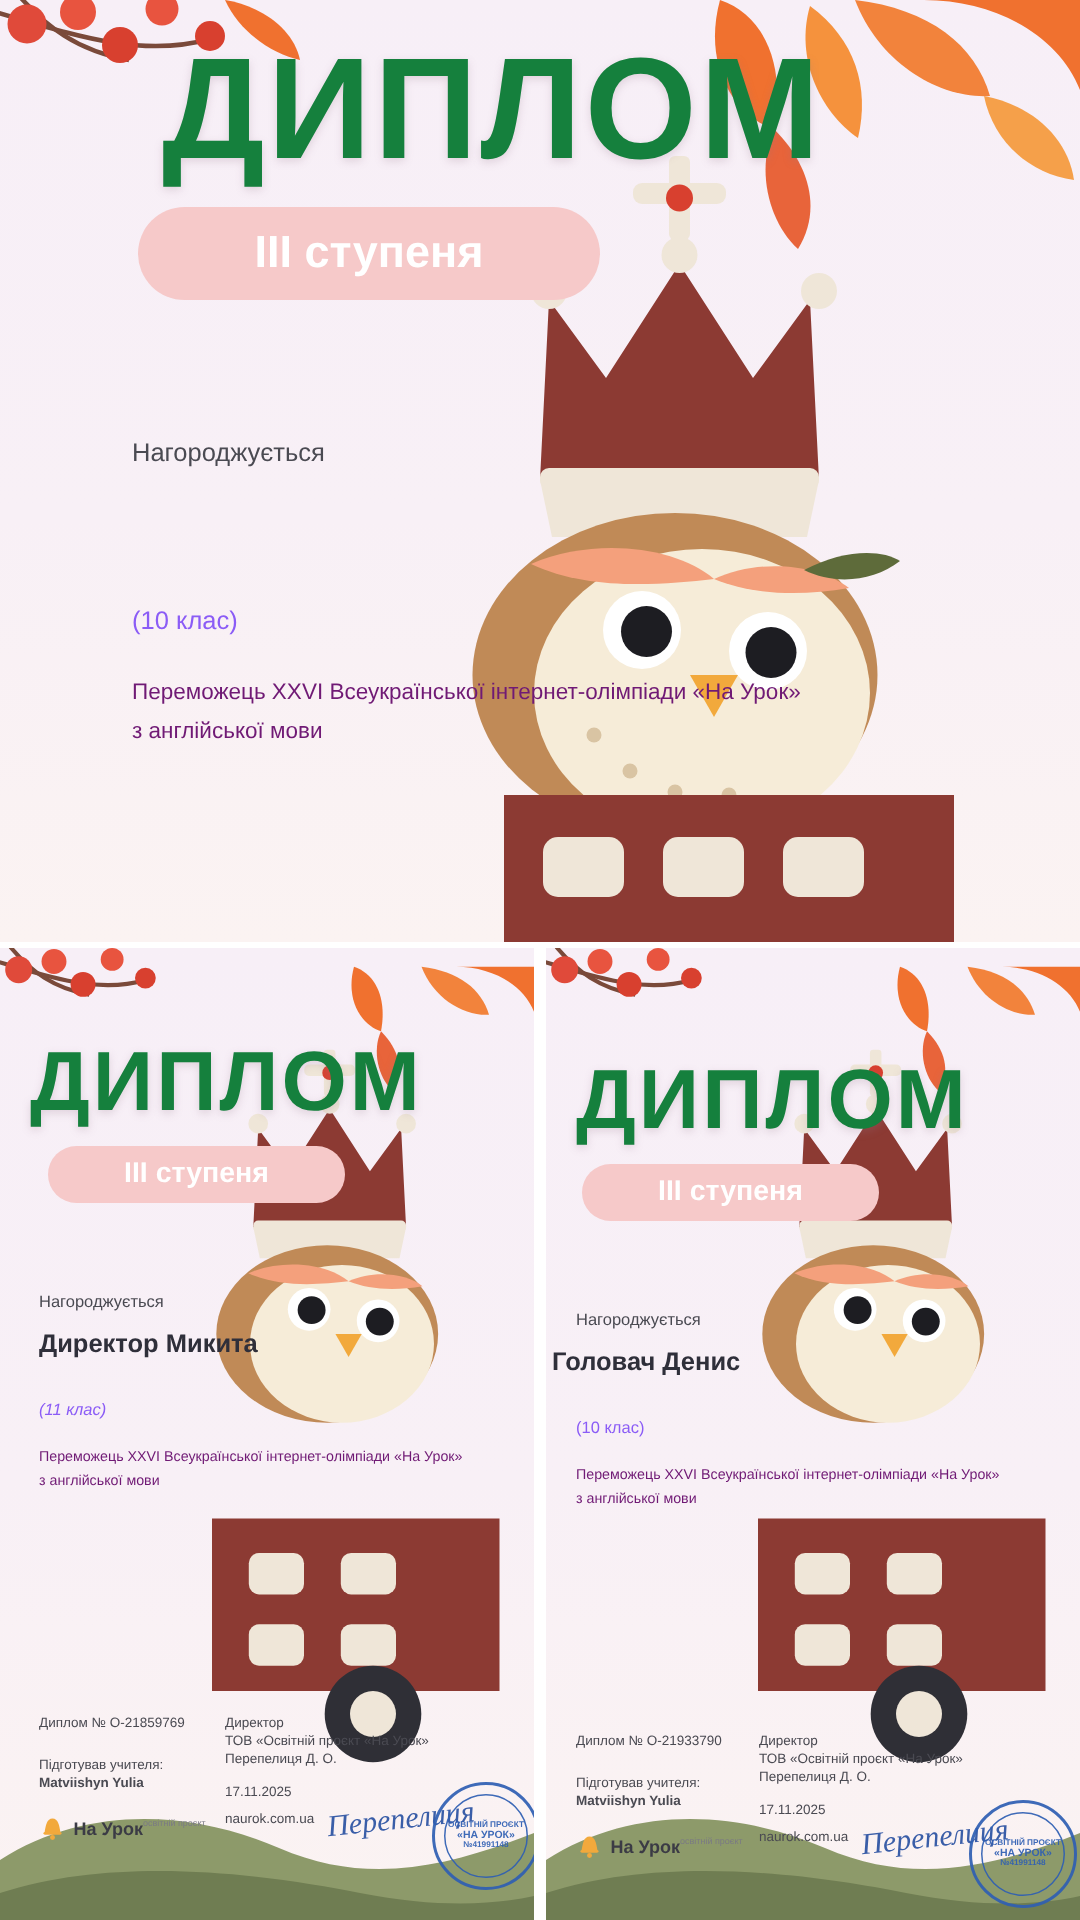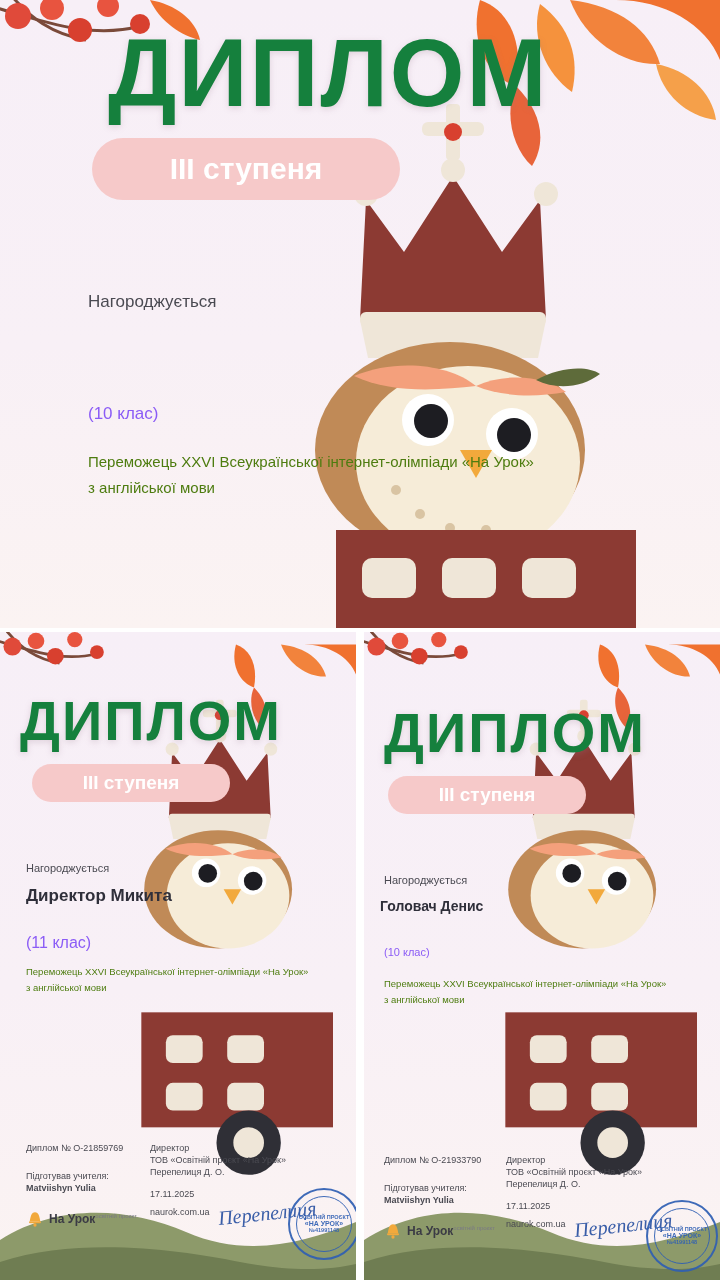--- a/index.html
+++ b/index.html
@@ -77,21 +77,21 @@
     font-weight: bold;
     white-space: nowrap;
   }
   .grade {
     position: absolute;
     color: #8b5cf6;
     white-space: nowrap;
   }
   .achievement {
     position: absolute;
-    color: #4d7c0f;
+    color: #701a75;
     line-height: 1.35;
   }
 
   .footer-block {
     position: absolute;
     color: #4a4a52;
     line-height: 1.45;
   }
 
   
@@ -299,21 +299,21 @@
     </svg>
 
     <div class="diploma-title" style="left:20px; top:56px; font-size:56px;">ДИПЛОМ</div>
 
     <div class="degree-pill" style="left:32px; top:132px; width:198px; height:38px; font-size:19px;">III ступеня</div>
 
     <div class="awarded-label" style="left:26px; top:230px; font-size:11px;">Нагороджується</div>
 
     <div class="recipient-name" style="left:26px; top:254px; font-size:17px;">Директор Микита</div>
 
-    <div class="grade" style="left:26px; top:302px; font-size:16px;">(11 клас)</div>
+    <div class="grade" style="left:26px; top:302px; font-size:11px;font-style:italic;">(11 клас)</div>
 
     <div class="achievement" style="left:26px; top:334px; font-size:9.5px;">Переможець XXVI Всеукраїнської інтернет-олімпіади «На Урок»</div>
     <div class="achievement" style="left:26px; top:350px; font-size:9.5px;">з англійської мови</div>
 
     <div class="footer-block" style="left:26px; top:510px; font-size:9px;">Диплом № О-21859769</div>
     <div class="footer-block" style="left:26px; top:538px; font-size:9px;">Підготував учителя:</div>
     <div class="footer-block strong" style="left:26px; top:550px; font-size:9px; font-weight:bold;">Matviishyn Yulia</div>
 
     <div class="footer-block" style="left:150px; top:510px; font-size:9px;">Директор</div>
     <div class="footer-block" style="left:150px; top:522px; font-size:9px;">ТОВ «Освітній проєкт «На Урок»</div>
@@ -399,21 +399,21 @@
       <path d="M0 70 C 60 32, 130 38, 186 62 C 246 88, 300 74, 356 52 L356 110 L0 110 Z" fill="#8d9a6a"></path>
       <path d="M0 92 C 80 66, 180 80, 240 92 C 290 102, 330 100, 356 94 L356 110 L0 110 Z" fill="#6f7d52"></path>
     </svg>
 
     <div class="diploma-title" style="left:20px; top:68px; font-size:56px;">ДИПЛОМ</div>
 
     <div class="degree-pill" style="left:24px; top:144px; width:198px; height:38px; font-size:19px;">III ступеня</div>
 
     <div class="awarded-label" style="left:20px; top:242px; font-size:11px;">Нагороджується</div>
 
-    <div class="recipient-name" style="left:16px; top:266px; font-size:14px;">Головач Денис</div>
+    <div class="recipient-name" style="left:4px; top:266px; font-size:17px;">Головач Денис</div>
 
     <div class="grade" style="left:20px; top:314px; font-size:11px;">(10 клас)</div>
 
     <div class="achievement" style="left:20px; top:346px; font-size:9.5px;">Переможець XXVI Всеукраїнської інтернет-олімпіади «На Урок»</div>
     <div class="achievement" style="left:20px; top:362px; font-size:9.5px;">з англійської мови</div>
 
     <div class="footer-block" style="left:20px; top:522px; font-size:9px;">Диплом № О-21933790</div>
     <div class="footer-block" style="left:20px; top:550px; font-size:9px;">Підготував учителя:</div>
     <div class="footer-block strong" style="left:20px; top:562px; font-size:9px; font-weight:bold;">Matviishyn Yulia</div>
 

